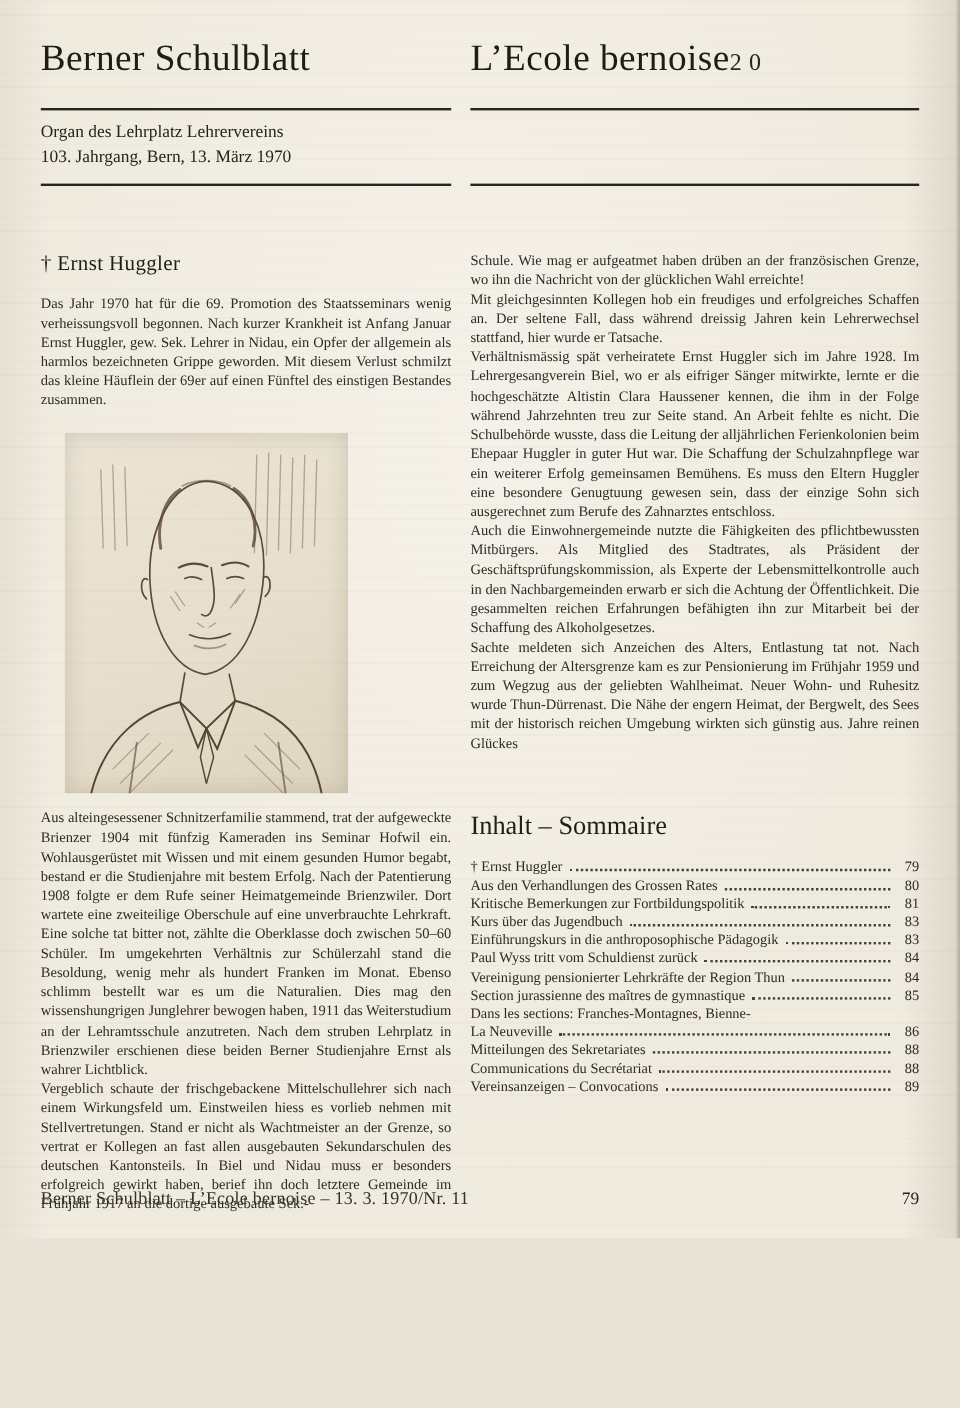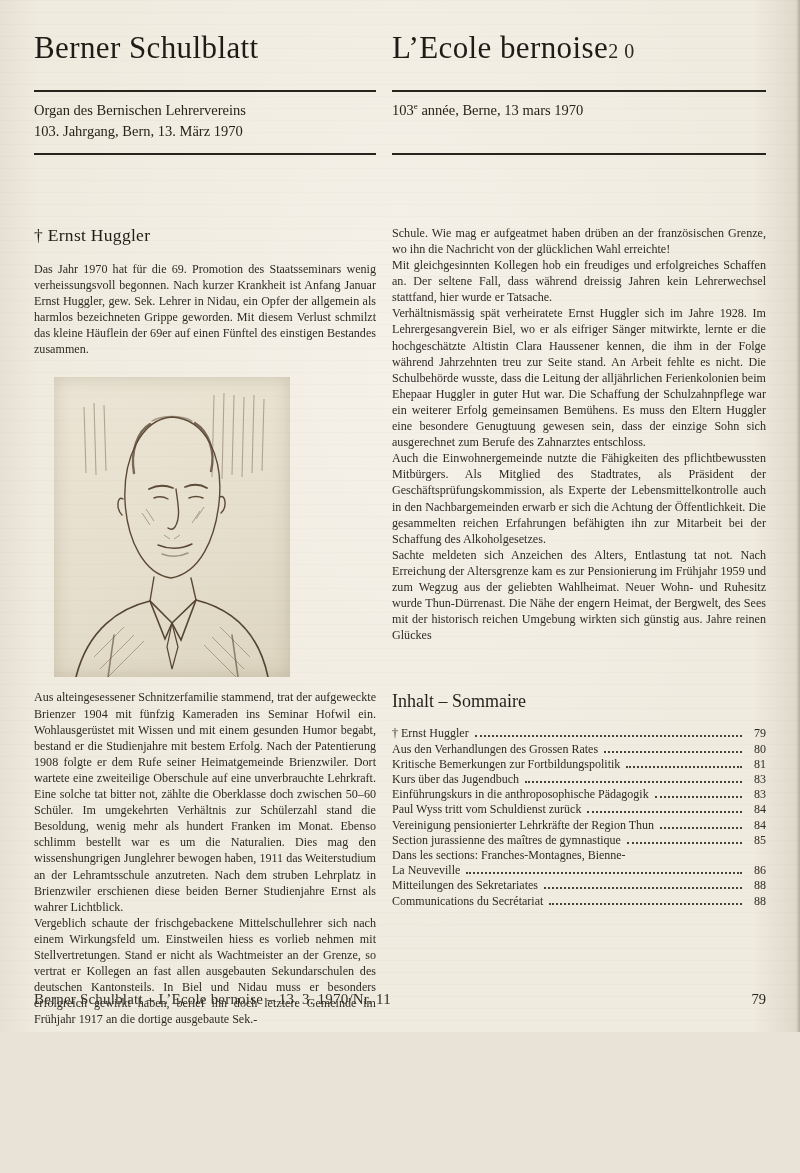--- a/index.html
+++ b/index.html
@@ -46,39 +46,39 @@
   .subtitles{display:grid;grid-template-columns:342px 374px;column-gap:16px;margin-top:24px;}
   .subtitle-block{
     border-top:2px solid #26241d;
     border-bottom:2px solid #26241d;
     padding:8px 0 10px 0;
     font-size:14.5px;line-height:1.48;color:#262419;
   }
   .subtitle-block sup{font-size:9px;}
 
   
-  .content{display:grid;grid-template-columns:342px 374px;column-gap:16px;margin-top:70px;}
+  .content{display:grid;grid-template-columns:342px 374px;column-gap:16px;margin-top:54px;}
   .article-title{
     margin:0 0 15px 0;font-weight:normal;font-size:17.5px;color:#201e17;letter-spacing:.3px;
   }
   p.body{
     margin:0;font-size:12.1px;line-height:16.1px;text-align:justify;
     hyphens:auto;-webkit-hyphens:auto;color:#2d2b24;
   }
 
   .portrait{
     margin:20px 0 12px 20px;width:236px;height:300px;
     background:linear-gradient(155deg,#ece5d6 0%, #e6dfcd 55%, #ddd5c0 100%);
     box-shadow:inset 0 0 18px rgba(120,105,80,.25);
   }
   .portrait svg{display:block;width:236px;height:300px;}
 
   
   .toc{margin-top:48px;}
-  .toc-title{margin:0 0 14px 0;font-weight:normal;font-size:18px;color:#201e17;}
+  .toc-title{margin:0 0 14px 0;font-weight:normal;font-size:22px;color:#201e17;}
   .toc-row{display:flex;align-items:baseline;font-size:12px;line-height:15.2px;color:#2d2b24;}
   .toc-label{white-space:nowrap;}
   .toc-leader{flex:1;border-bottom:2px dotted #45423a;margin:0 4px 3px 6px;min-width:0;}
   .toc-page{width:20px;text-align:right;}
 
   
   .pagefoot{
     position:absolute;left:34px;right:34px;bottom:24px;
     display:flex;justify-content:space-between;align-items:baseline;
   }
@@ -95,25 +95,24 @@
       <h1 class="mh-title">Berner Schulblatt</h1>
     </div>
     <div class="mh-col mh-right">
       <h1 class="mh-title">L’Ecole bernoise</h1>
       <span class="issue-no">20</span>
     </div>
   </header>
 
   <div class="subtitles">
     <div class="subtitle-block">
-      <div>Organ des Bernischen Lehrervereins</div>
+      <div>Organ des Lehrplatz Lehrervereins</div>
       <div>103. Jahrgang, Bern, 13. März 1970</div>
     </div>
     <div class="subtitle-block">
-      <div><span>103</span><sup>e</sup><span> année, Berne, 13 mars 1970</span></div>
     </div>
   </div>
 
   <main class="content">
 
     <section class="col col-left" lang="de">
       <h2 class="article-title">† Ernst Huggler</h2>
       <p class="body">Das Jahr 1970 hat für die 69. Promotion des Staatsseminars wenig verheissungsvoll begonnen. Nach kurzer Krankheit ist Anfang Januar Ernst Huggler, gew. Sek. Lehrer in Nidau, ein Opfer der allgemein als harmlos bezeichneten Grippe geworden. Mit diesem Verlust schmilzt das kleine Häuflein der 69er auf einen Fünftel des einstigen Bestandes zusammen.</p>
 
       <figure class="portrait">
@@ -251,20 +250,25 @@
     <span class="toc-leader"></span>
     <span class="toc-page">88</span>
   </div>
 
   <div class="toc-row">
     <span class="toc-label">Communications du Secrétariat</span>
     <span class="toc-leader"></span>
     <span class="toc-page">88</span>
   </div>
 
+  <div class="toc-row">
+    <span class="toc-label">Vereinsanzeigen – Convocations</span>
+    <span class="toc-leader"></span>
+    <span class="toc-page">89</span>
+  </div>
 </div>
       </section>
     </section>
 
   </main>
 
   <footer class="pagefoot">
     <span class="foot-left">Berner Schulblatt – L’Ecole bernoise – 13. 3. 1970/Nr. 11</span>
     <span class="foot-page">79</span>
   </footer>

